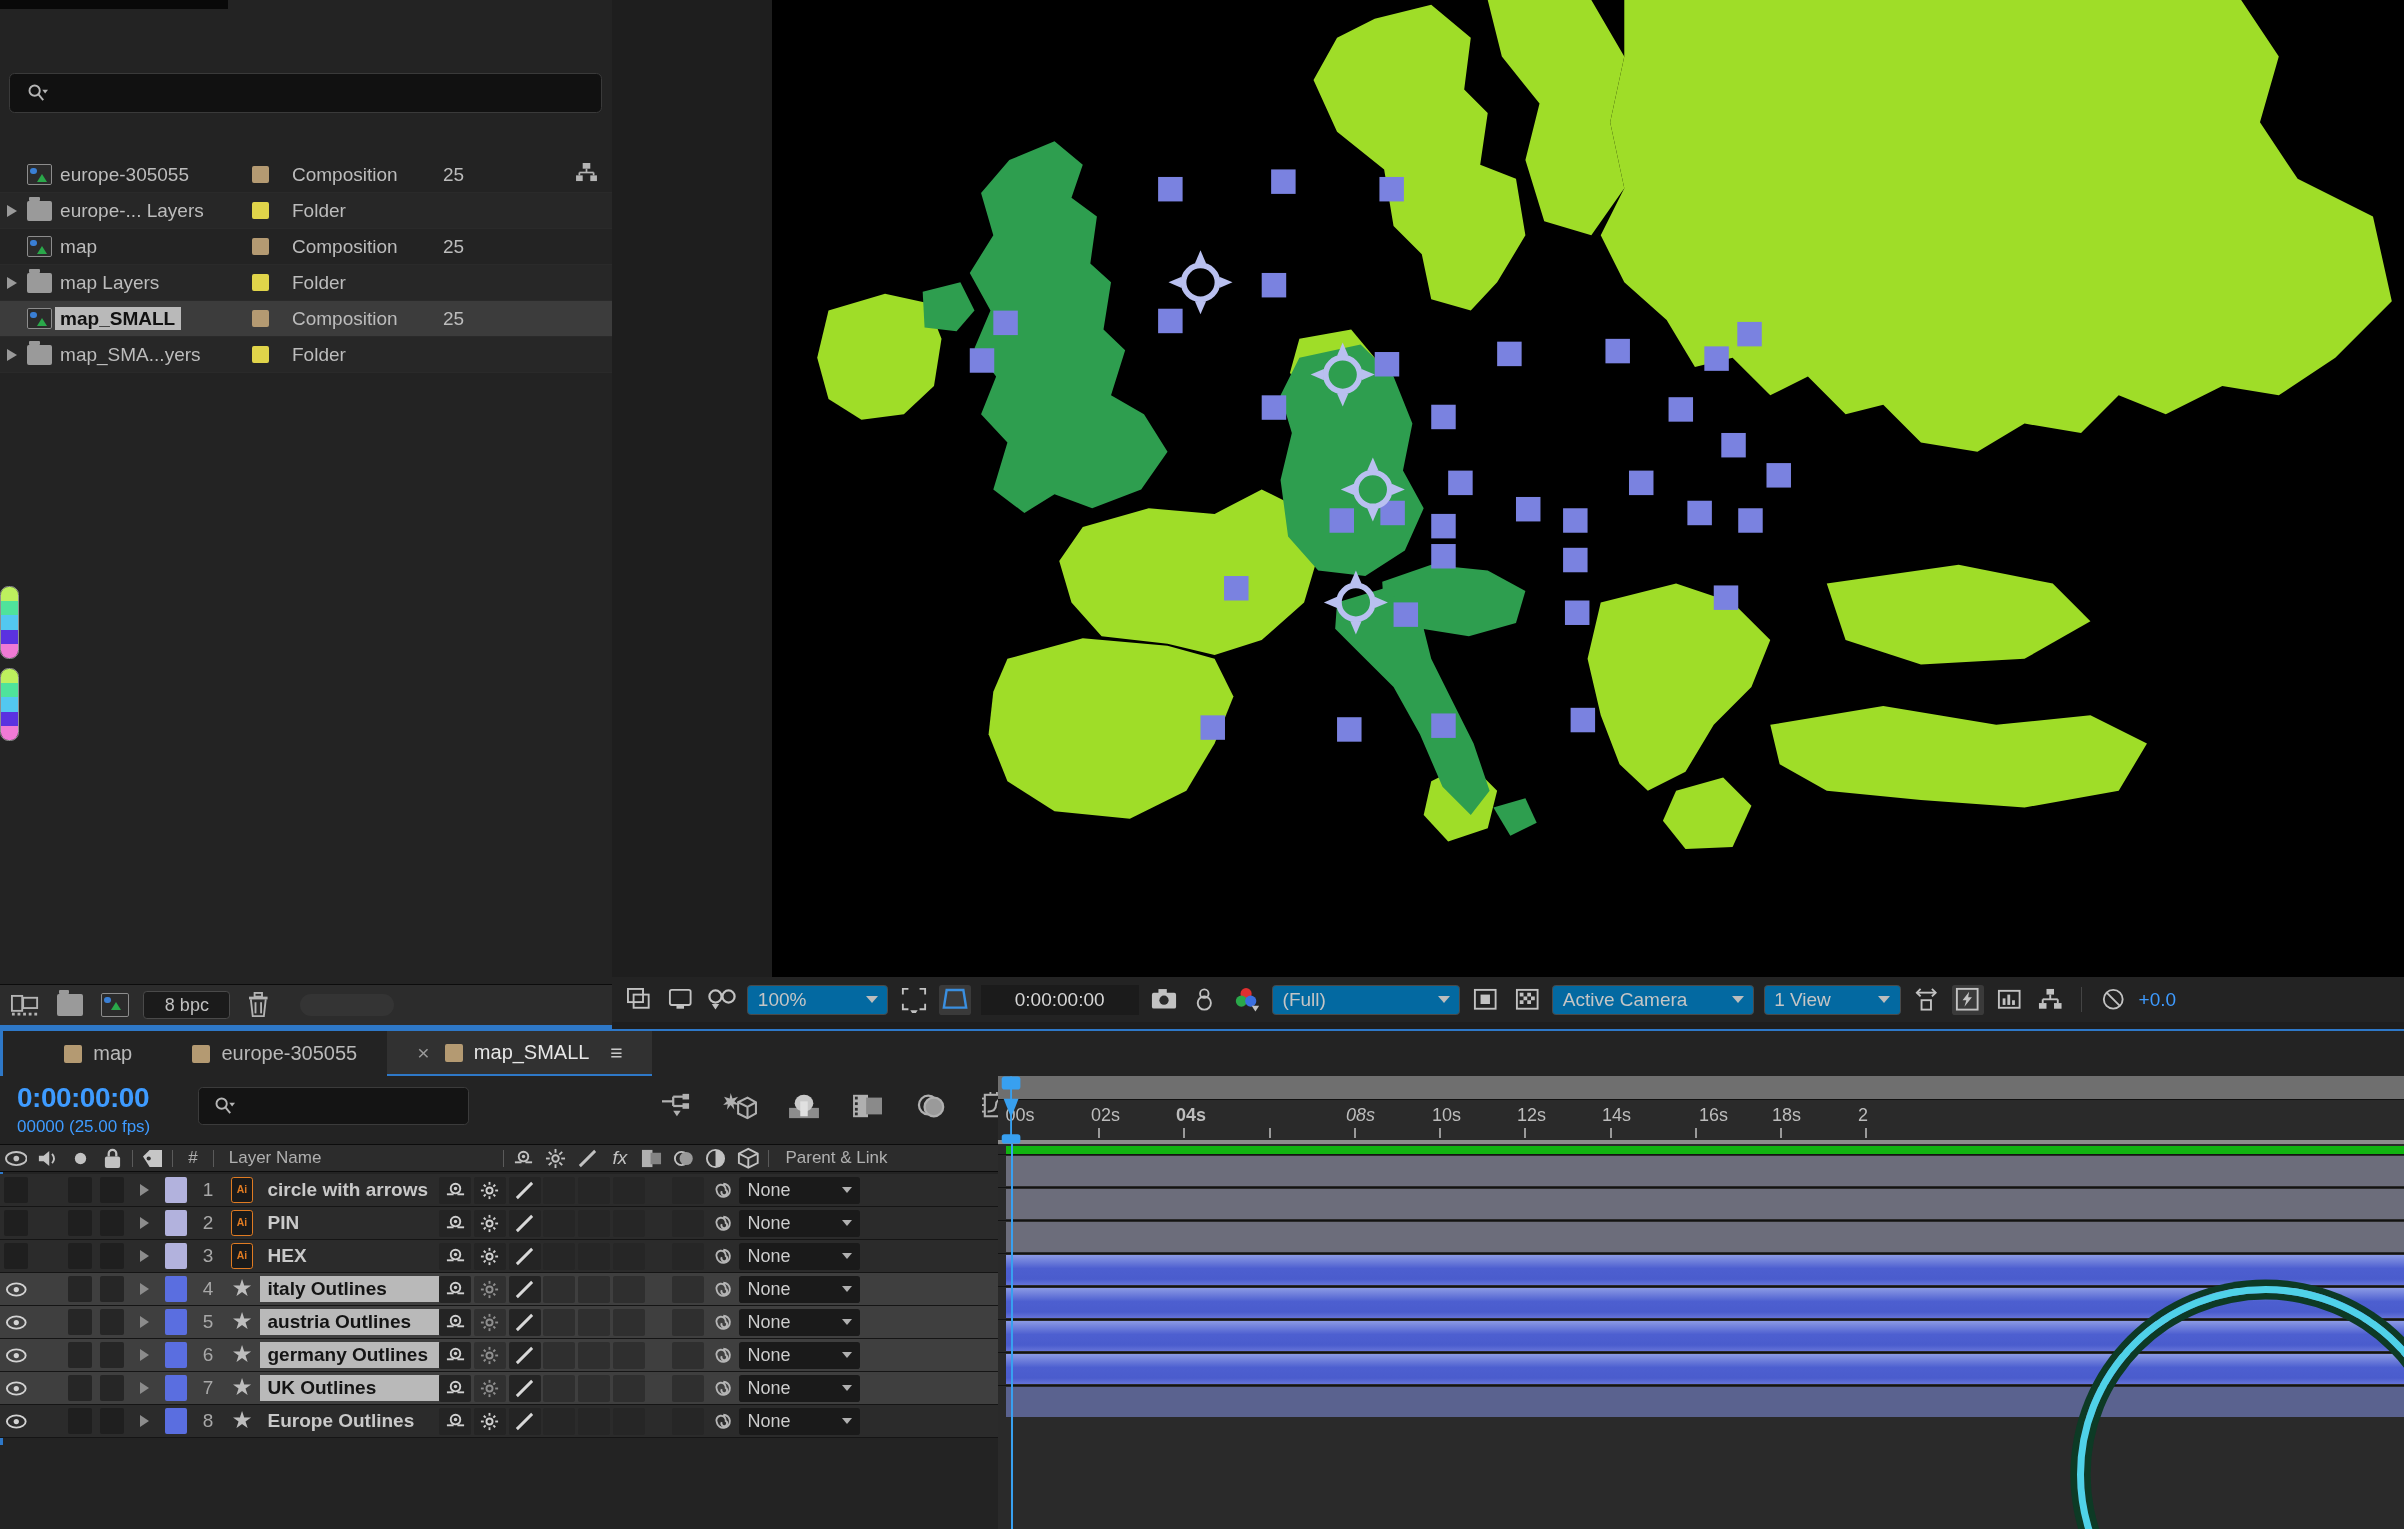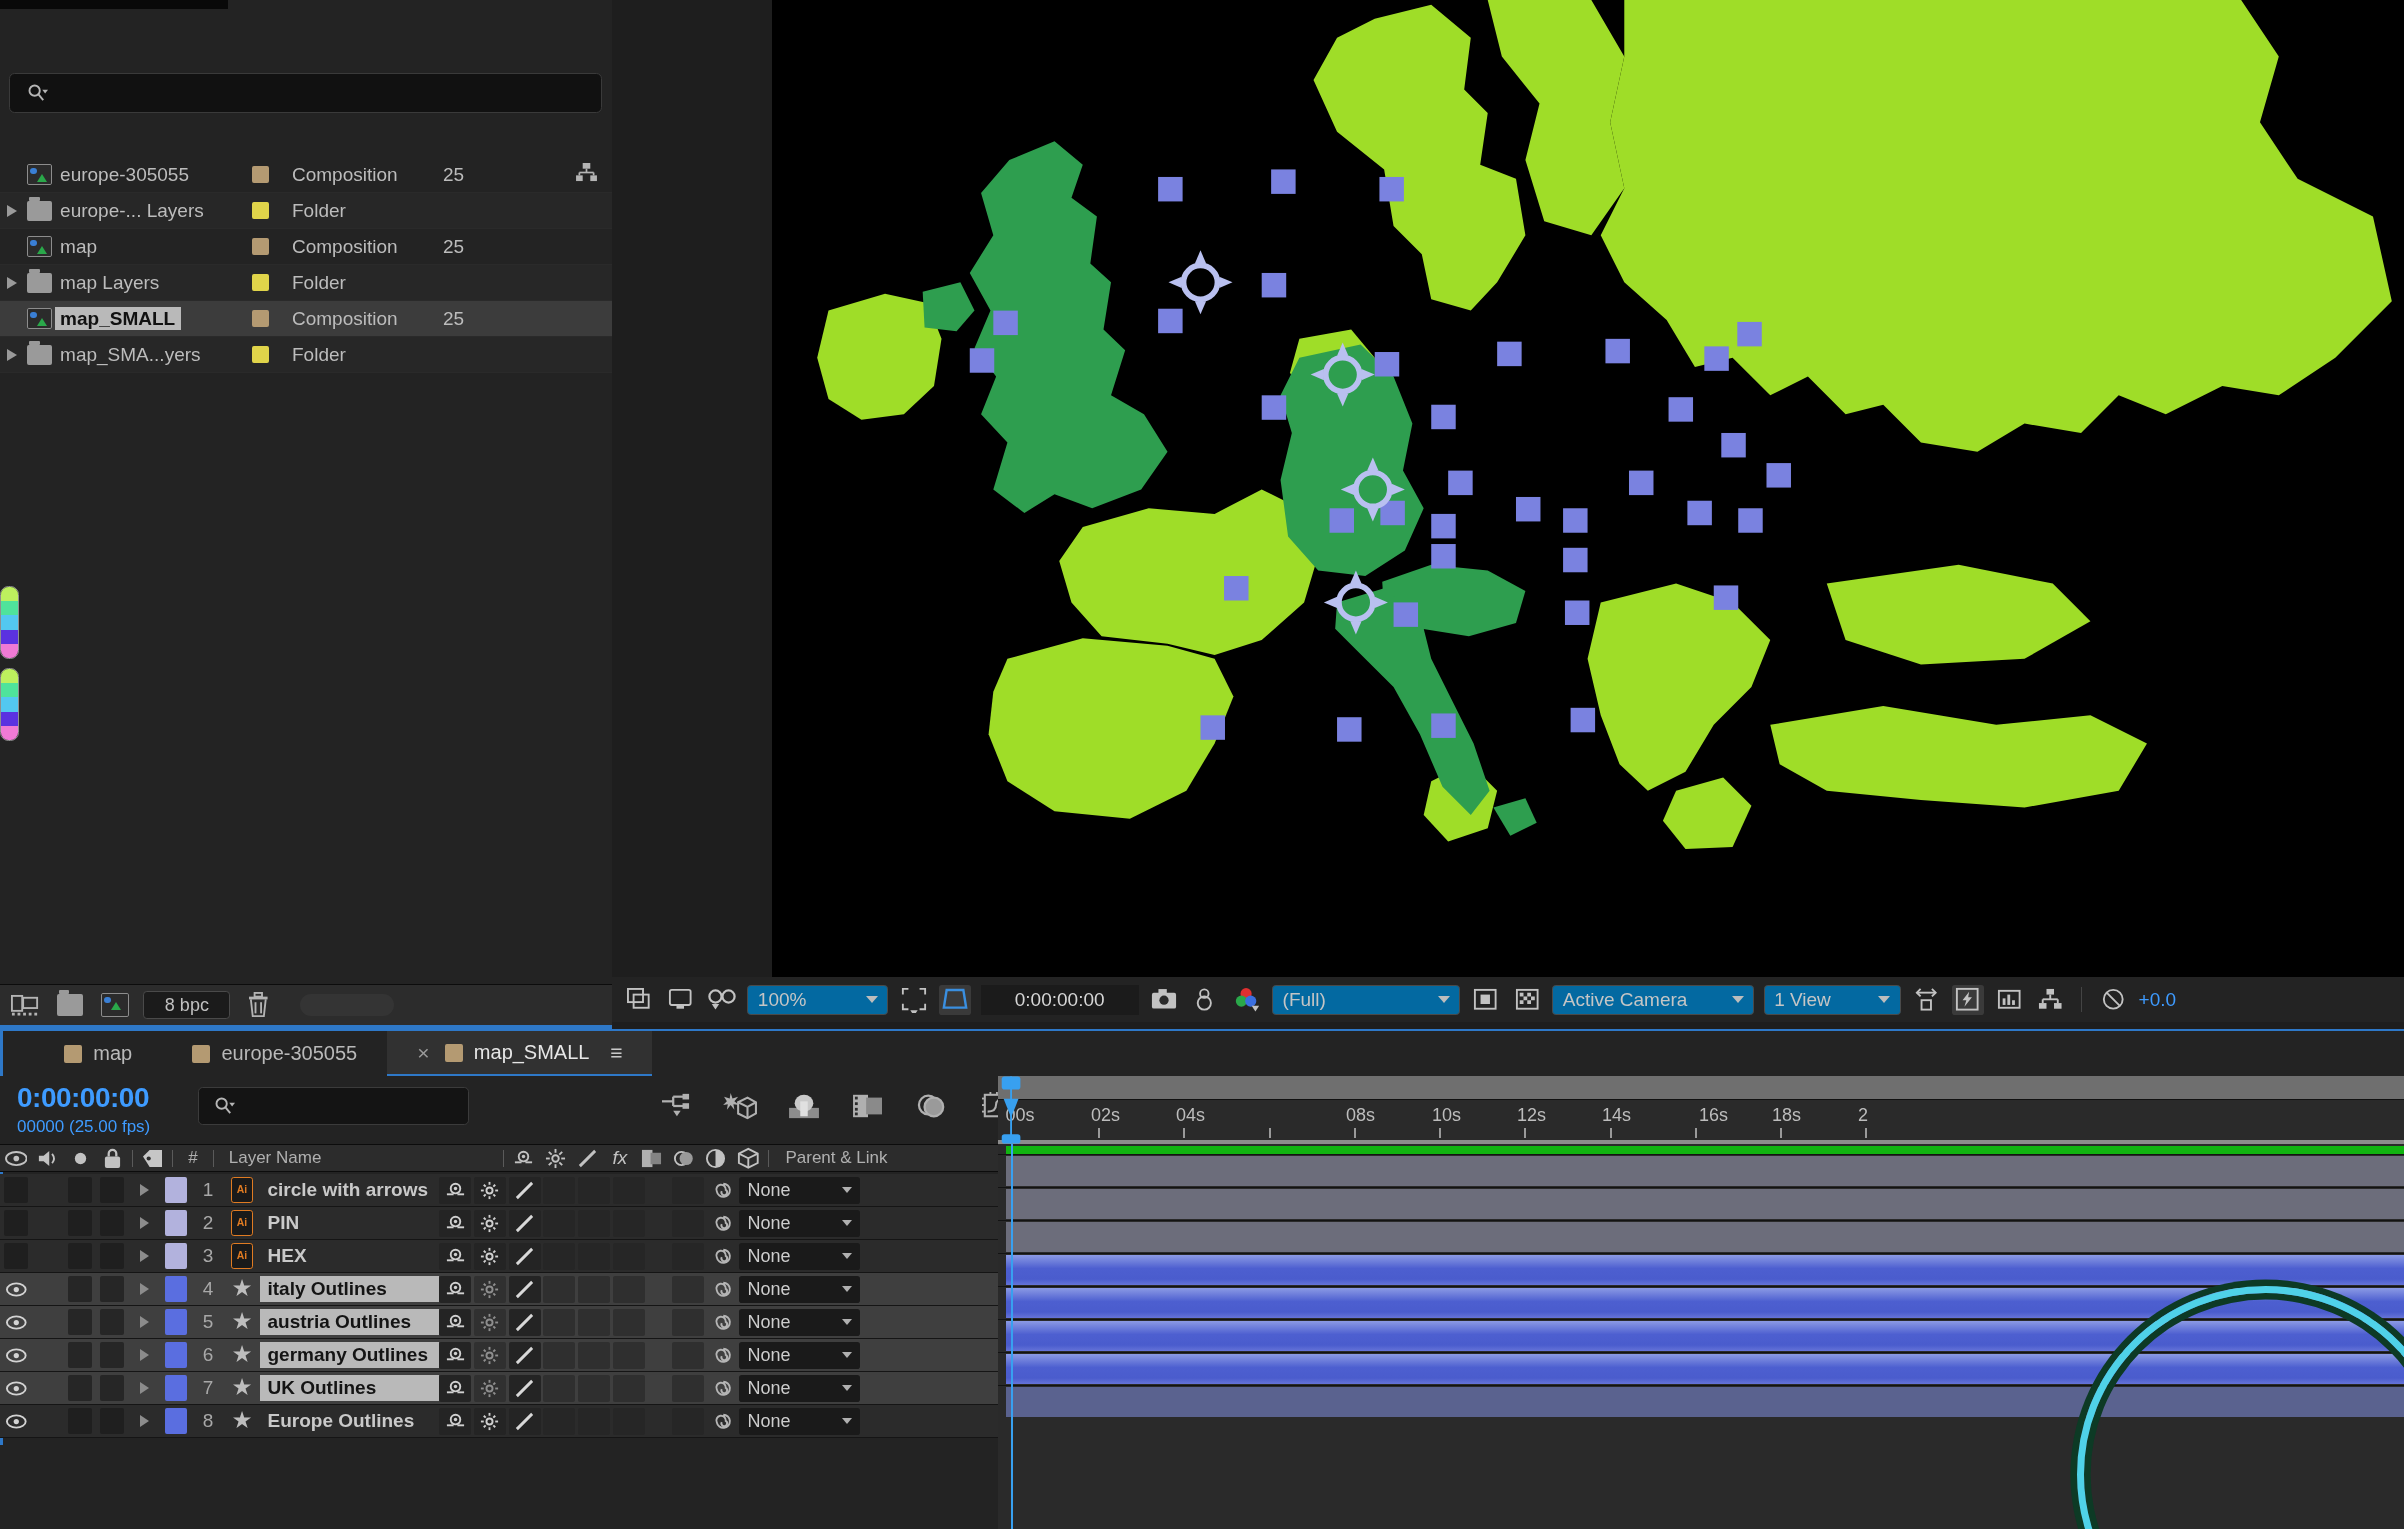--- a/index.html
+++ b/index.html
@@ -688,25 +688,25 @@
         </div>
       </div>
     </div>
 
     <div class="tl-ruler">
       <div class="ruler-top"></div>
       <div class="ruler-body" id="ruler-body">
           <div class="rtick" style="left: 7.5px;">00s</div>
           <div class="rtick" style="left: 93px;">02s</div>
           <div class="rtickmark" style="left: 100px;"></div>
-          <div class="rtick" style="left: 178px;">04s</div>
+          <div class="rtick" style="left: 178px; font-weight: bold;">04s</div>
           <div class="rtickmark" style="left: 185px;"></div>
           <div class="rtick" style="left: 263px; margin-top: 47px;">06s</div>
           <div class="rtickmark" style="left: 271px;"></div>
-          <div class="rtick" style="left: 348px;">08s</div>
+          <div class="rtick" style="left: 348px; font-style: italic;">08s</div>
           <div class="rtickmark" style="left: 356px;"></div>
           <div class="rtick" style="left: 434px;">10s</div>
           <div class="rtickmark" style="left: 441px;"></div>
           <div class="rtick" style="left: 519px;">12s</div>
           <div class="rtickmark" style="left: 526px;"></div>
           <div class="rtick" style="left: 604px;">14s</div>
           <div class="rtickmark" style="left: 612px;"></div>
           <div class="rtick" style="left: 701px;">16s</div>
           <div class="rtickmark" style="left: 697px;"></div>
           <div class="rtick" style="left: 774px;">18s</div>

